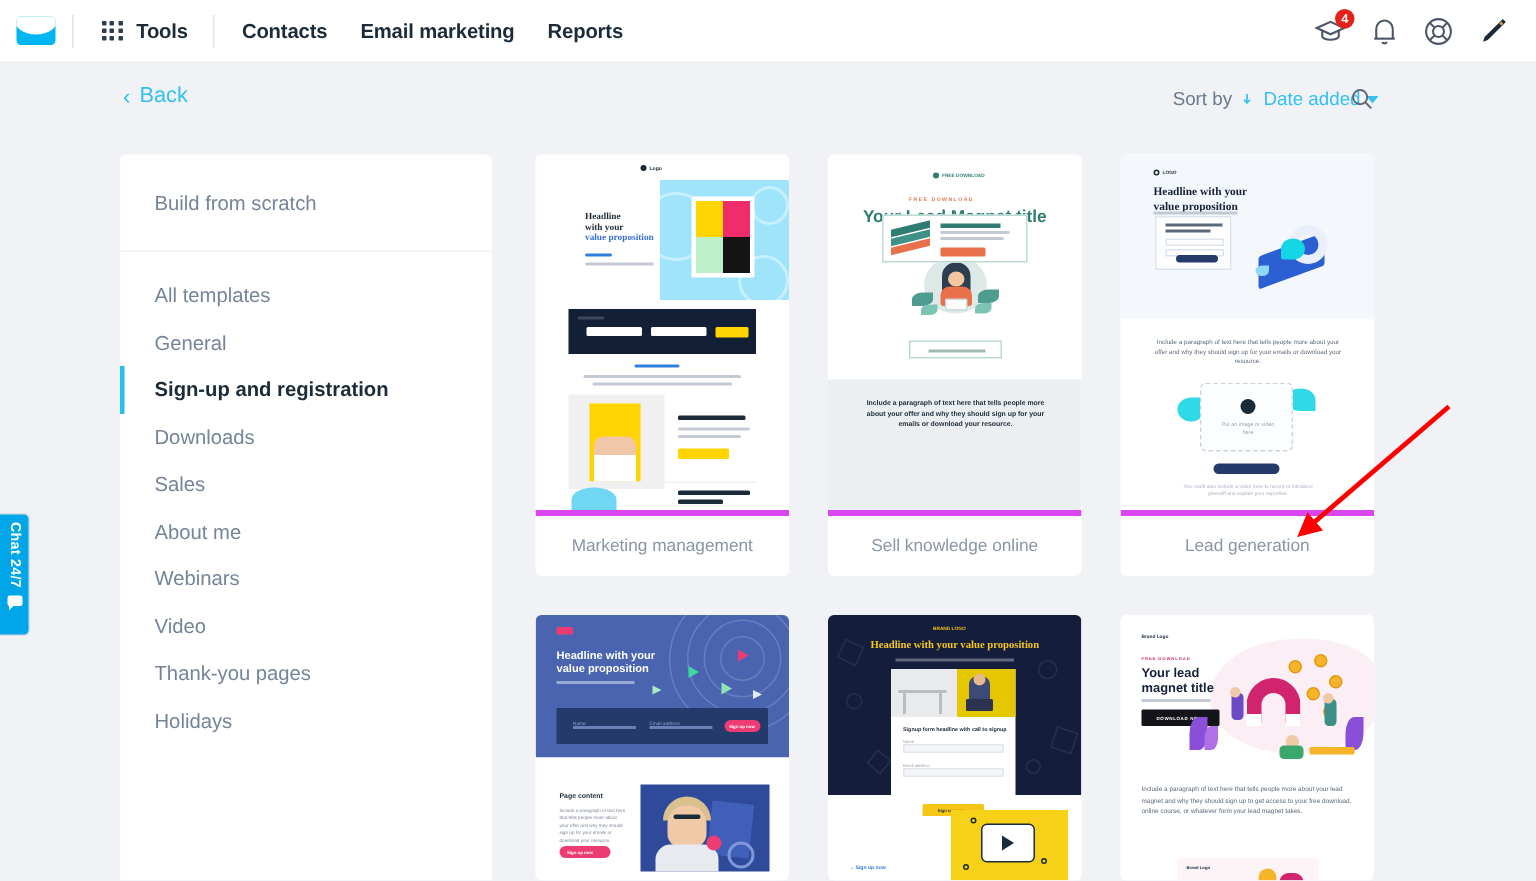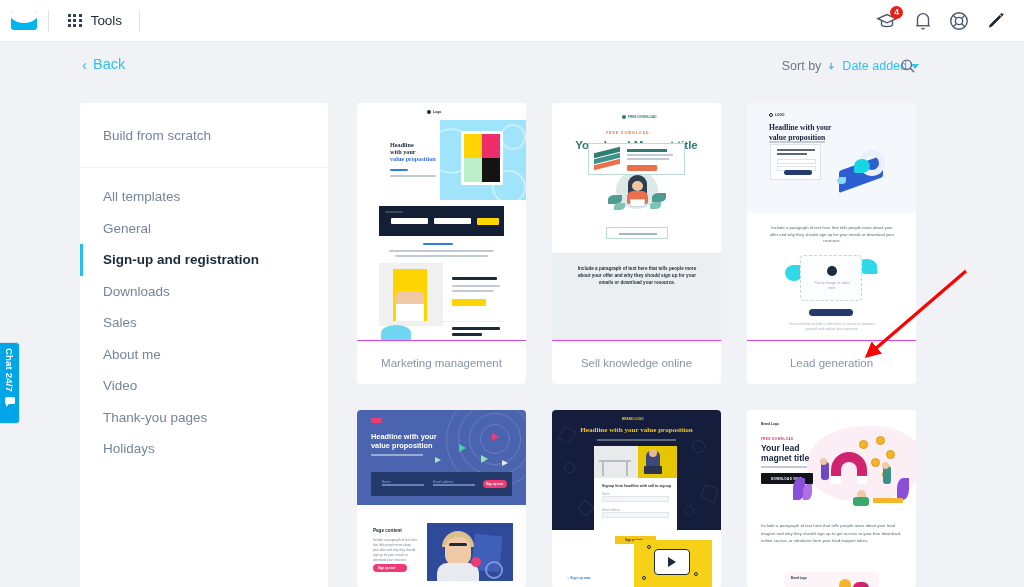--- a/index.html
+++ b/index.html
@@ -41,21 +41,21 @@
     margin-left: 19px; margin-right: 17px;
   }
   .dotgrid {
     display: grid;
     grid-template-columns: repeat(3, 3px);
     grid-template-rows: repeat(3, 3px);
     gap: 2.4px;
   }
   .dotgrid i { display: block; width: 3px; height: 3px; background: #2c3e50; border-radius: 0.5px; }
   .navtext {
-    font-size: 13.5px; font-weight: normal; color: #1c2b39;
+    font-size: 13.5px; font-weight: bold; color: #1c2b39;
     letter-spacing: -0.1px; white-space: nowrap; text-align: right;
   }
   .navlinks { display: flex; align-items: center; gap: 22px; margin-left: 18px; }
   .navlink {
     font-size: 13.5px; font-weight: bold; color: #1c2b39;
     letter-spacing: -0.1px; cursor: pointer; white-space: nowrap;
   }
   .nav-right {
     margin-left: auto; display: flex; align-items: center;
     gap: 14px; padding-right: 18px;
@@ -143,21 +143,21 @@
     position: relative;
   }
   .card.tall { height: 281px; }
   .card.short { height: 177px; }
   .thumb { position: relative; overflow: hidden; background:#fff; }
   .card.tall .thumb { height: 237px; }
   .card.short .thumb { height: 177px; }
   .card-label {
     height: 44px; display: flex; align-items: center; justify-content: center;
     font-size: 11.5px; color: #8a95a6;
-    border-top: 1px solid #d946ef;
+    border-top: 4px solid #d946ef;
   }
   .bar { position: absolute; border-radius: 1px; }
 
   
   .c1-logo { position:absolute; left:70px; top:7px; display:flex; gap:2px; align-items:center; }
   .c1-logo .d { width:4px;height:4px;background:#1c2b39;border-radius:50%; }
   .c1-logo .t { font-size:3.4px; color:#1c2b39; font-weight:bold; }
   .c1-hero { position:absolute; left:83px; top:17px; width:86px; height:80px;
              background:#9fe4fb; overflow:hidden; }
   .c1-hero .sw1 { position:absolute; width:46px;height:46px;border:2px solid #c7f0ff;border-radius:50%; left:-12px; top:8px;}
@@ -297,20 +297,25 @@
           <i></i>
           <i></i>
           <i></i>
           <i></i>
           <i></i>
           <i></i>
       </div>
       <span class="navtext">Tools</span>
     </div>
     <div class="nav-div"></div>
+    <div class="navlinks">
+      <span class="navlink">Contacts</span>
+      <span class="navlink">Email marketing</span>
+      <span class="navlink">Reports</span>
+    </div>
 
     <div class="nav-right">
       <div class="navicon">
         <svg width="22" height="22" viewBox="0 0 24 24" fill="none" stroke="#4a5568" stroke-width="1.5">
           <path d="M2 9.5 12 5l10 4.5-10 4.5L2 9.5z"></path>
           <path d="M6 11.5v4.2c0 1.2 2.7 2.3 6 2.3s6-1.1 6-2.3v-4.2"></path>
         </svg>
         <span class="badge">4</span>
       </div>
       <div class="navicon">
@@ -362,20 +367,21 @@
 
   <div class="sidebar">
     <div class="scratch">Build from scratch</div>
     <div class="catlist">
       <div class="cat">All templates</div>
       <div class="cat">General</div>
       <div class="cat active">Sign-up and registration</div>
       <div class="cat">Downloads</div>
       <div class="cat">Sales</div>
       <div class="cat">About me</div>
+      <div class="cat">Webinars</div>
       <div class="cat">Video</div>
       <div class="cat">Thank-you pages</div>
       <div class="cat">Holidays</div>
     </div>
   </div>
 
   <div class="grid">
 
     <div class="card tall">
       <div class="thumb">

